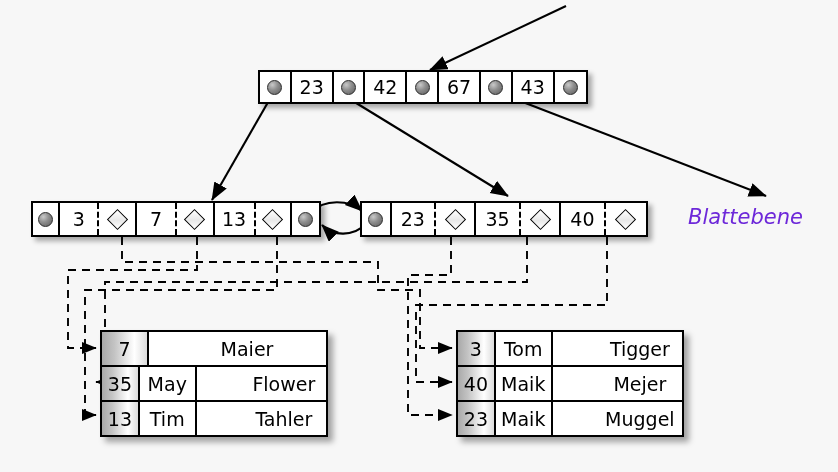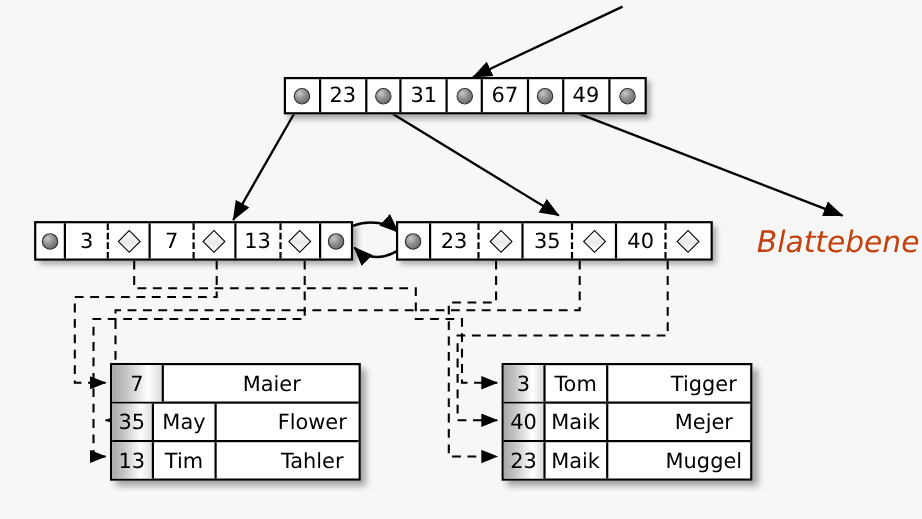--- a/index.html
+++ b/index.html
@@ -73,22 +73,22 @@
     background:linear-gradient(to right,#a9a9a9 0%, #c4c4c4 28%, #ffffff 72%, #dcdcdc 100%);
   }
   .tc.first{width:71px;}
   .tc.last{width:106px;}
 
   
   .caption{
     position:absolute;
     font-family:"DejaVu Sans", sans-serif;
     font-style:italic;
-    font-size:27px;
-    color:#c2410c;
+    font-size:21px;
+    color:#6d28d9;
     white-space:nowrap;
     z-index:4;
   }
 </style>
 </head>
 <body>
 
 <div id="stage">
 
   <svg id="wires" viewBox="0 0 838 472">
@@ -148,29 +148,29 @@
   </svg>
 
   <div class="node" id="root" style="left:258px;top:70px;width:330px;height:34px;">
     <div class="cell ptr" style="width:36px;">
       <span class="ball"></span>
     </div>
     <div class="cell" style="width:48px;">23</div>
     <div class="cell ptr" style="width:36px;">
       <span class="ball"></span>
     </div>
-    <div class="cell" style="width:48px;">31</div>
+    <div class="cell" style="width:48px;">42</div>
     <div class="cell ptr" style="width:36px;">
       <span class="ball"></span>
     </div>
     <div class="cell" style="width:48px;">67</div>
     <div class="cell ptr" style="width:36px;">
       <span class="ball"></span>
     </div>
-    <div class="cell" style="width:48px;">49</div>
+    <div class="cell" style="width:48px;">43</div>
     <div class="cell" style="width:36px;">
       <span class="ball"></span>
     </div>
   </div>
 
   <div class="node" id="leafL" style="left:31px;top:201px;width:290px;height:36px;">
     <div class="cell ptr" style="width:30px;">
       <span class="ball"></span>
     </div>
     <div class="cell dashsep" style="width:43px;">3</div>

